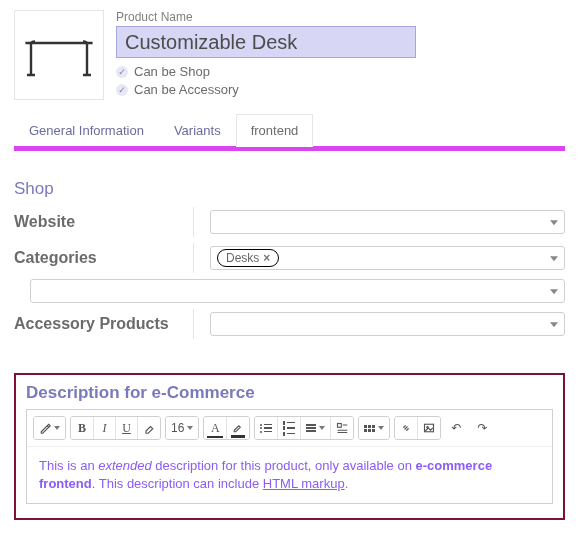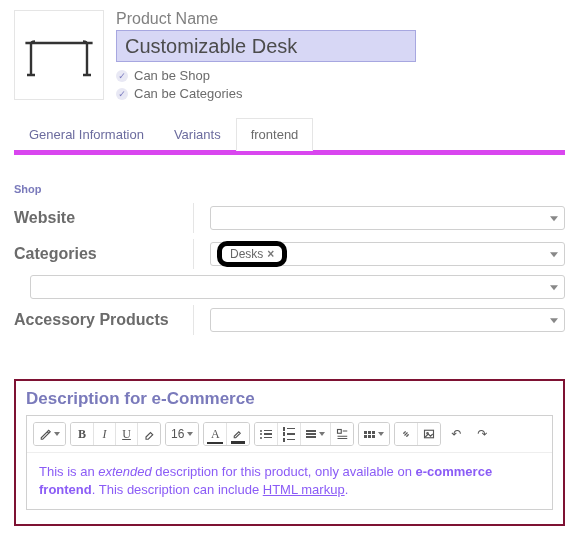--- a/index.html
+++ b/index.html
@@ -16,21 +16,21 @@
   
   .header { display: flex; align-items: flex-start; gap: 12px; }
   .product-image {
     width: 90px; height: 90px;
     border: 1px solid #e5e5e5; background: #fff;
     display: flex; align-items: center; justify-content: center;
     flex-shrink: 0;
   }
   .product-image svg { width: 80px; height: 60px; }
   .header-right { flex: 1; }
-  .field-label { color: #818181; font-size: 16px; margin-bottom: 2px; }
+  .field-label { color: #818181; font-size: 12px; margin-bottom: 2px; }
   .product-name-input {
     width: 300px; height: 32px;
     background: #d7d7f5;
     border: 1px solid #a7a7e0;
     padding: 4px 8px;
     font-size: 20px;
     color: #4c4c4c;
   }
   .checks { margin-top: 6px; }
   .check-line { display: flex; align-items: center; gap: 6px; margin: 3px 0; font-size: 13px; color: #6b6b6b; }
@@ -60,22 +60,22 @@
     border-bottom: 1px solid #fff;
     margin-bottom: -1px;
     background: #fff;
     color: #6b6b6b;
   }
 
   
   .section { margin-top: 28px; }
   .section-title {
     color: #7a7abb;
-    font-size: 11px;
-    font-weight: bold;
+    font-size: 17px;
+    font-weight: normal;
     margin-bottom: 8px;
   }
   .form-row {
     display: flex;
     align-items: center;
     margin: 6px 0;
   }
   .form-label {
     width: 180px;
     font-weight: bold;
@@ -106,33 +106,33 @@
     transform: translateY(-35%);
     width: 0; height: 0;
     border-left: 4px solid transparent;
     border-right: 4px solid transparent;
     border-top: 5px solid #888;
   }
   .tag {
     display: inline-flex;
     align-items: center;
     gap: 4px;
-    border: 5px solid #000000;
+    border: 1px solid #000000;
     border-radius: 10px;
     padding: 1px 8px;
     font-size: 12px;
     color: #666;
   }
   .tag-x { font-weight: bold; color: #777; }
 
   
   .desc-frame {
     border: 2px solid #7e1233;
     padding: 8px 10px 14px 10px;
-    margin-top: 44px;
+    margin-top: 34px;
   }
   .desc-title {
     color: #7a7abb;
     font-size: 17px;
     font-weight: bold;
     margin-bottom: 6px;
   }
   .editor-box {
     border: 1px solid #d0d0d0;
   }
@@ -217,21 +217,21 @@
     <div class="header-right">
       <div class="field-label">Product Name</div>
       <input class="product-name-input" type="text" value="Customizable Desk" style="">
       <div class="checks">
         <div class="check-line">
           <span class="check-dot">✓</span>
           <span>Can be Shop</span>
         </div>
         <div class="check-line">
           <span class="check-dot">✓</span>
-          <span>Can be Categories</span>
+          <span>Can be Accessory</span>
         </div>
       </div>
     </div>
   </div>
 
   <div class="tabs">
     <div class="tab">General Information</div>
     <div class="tab">Variants</div>
     <div class="tab active">frontend</div>
   </div>

